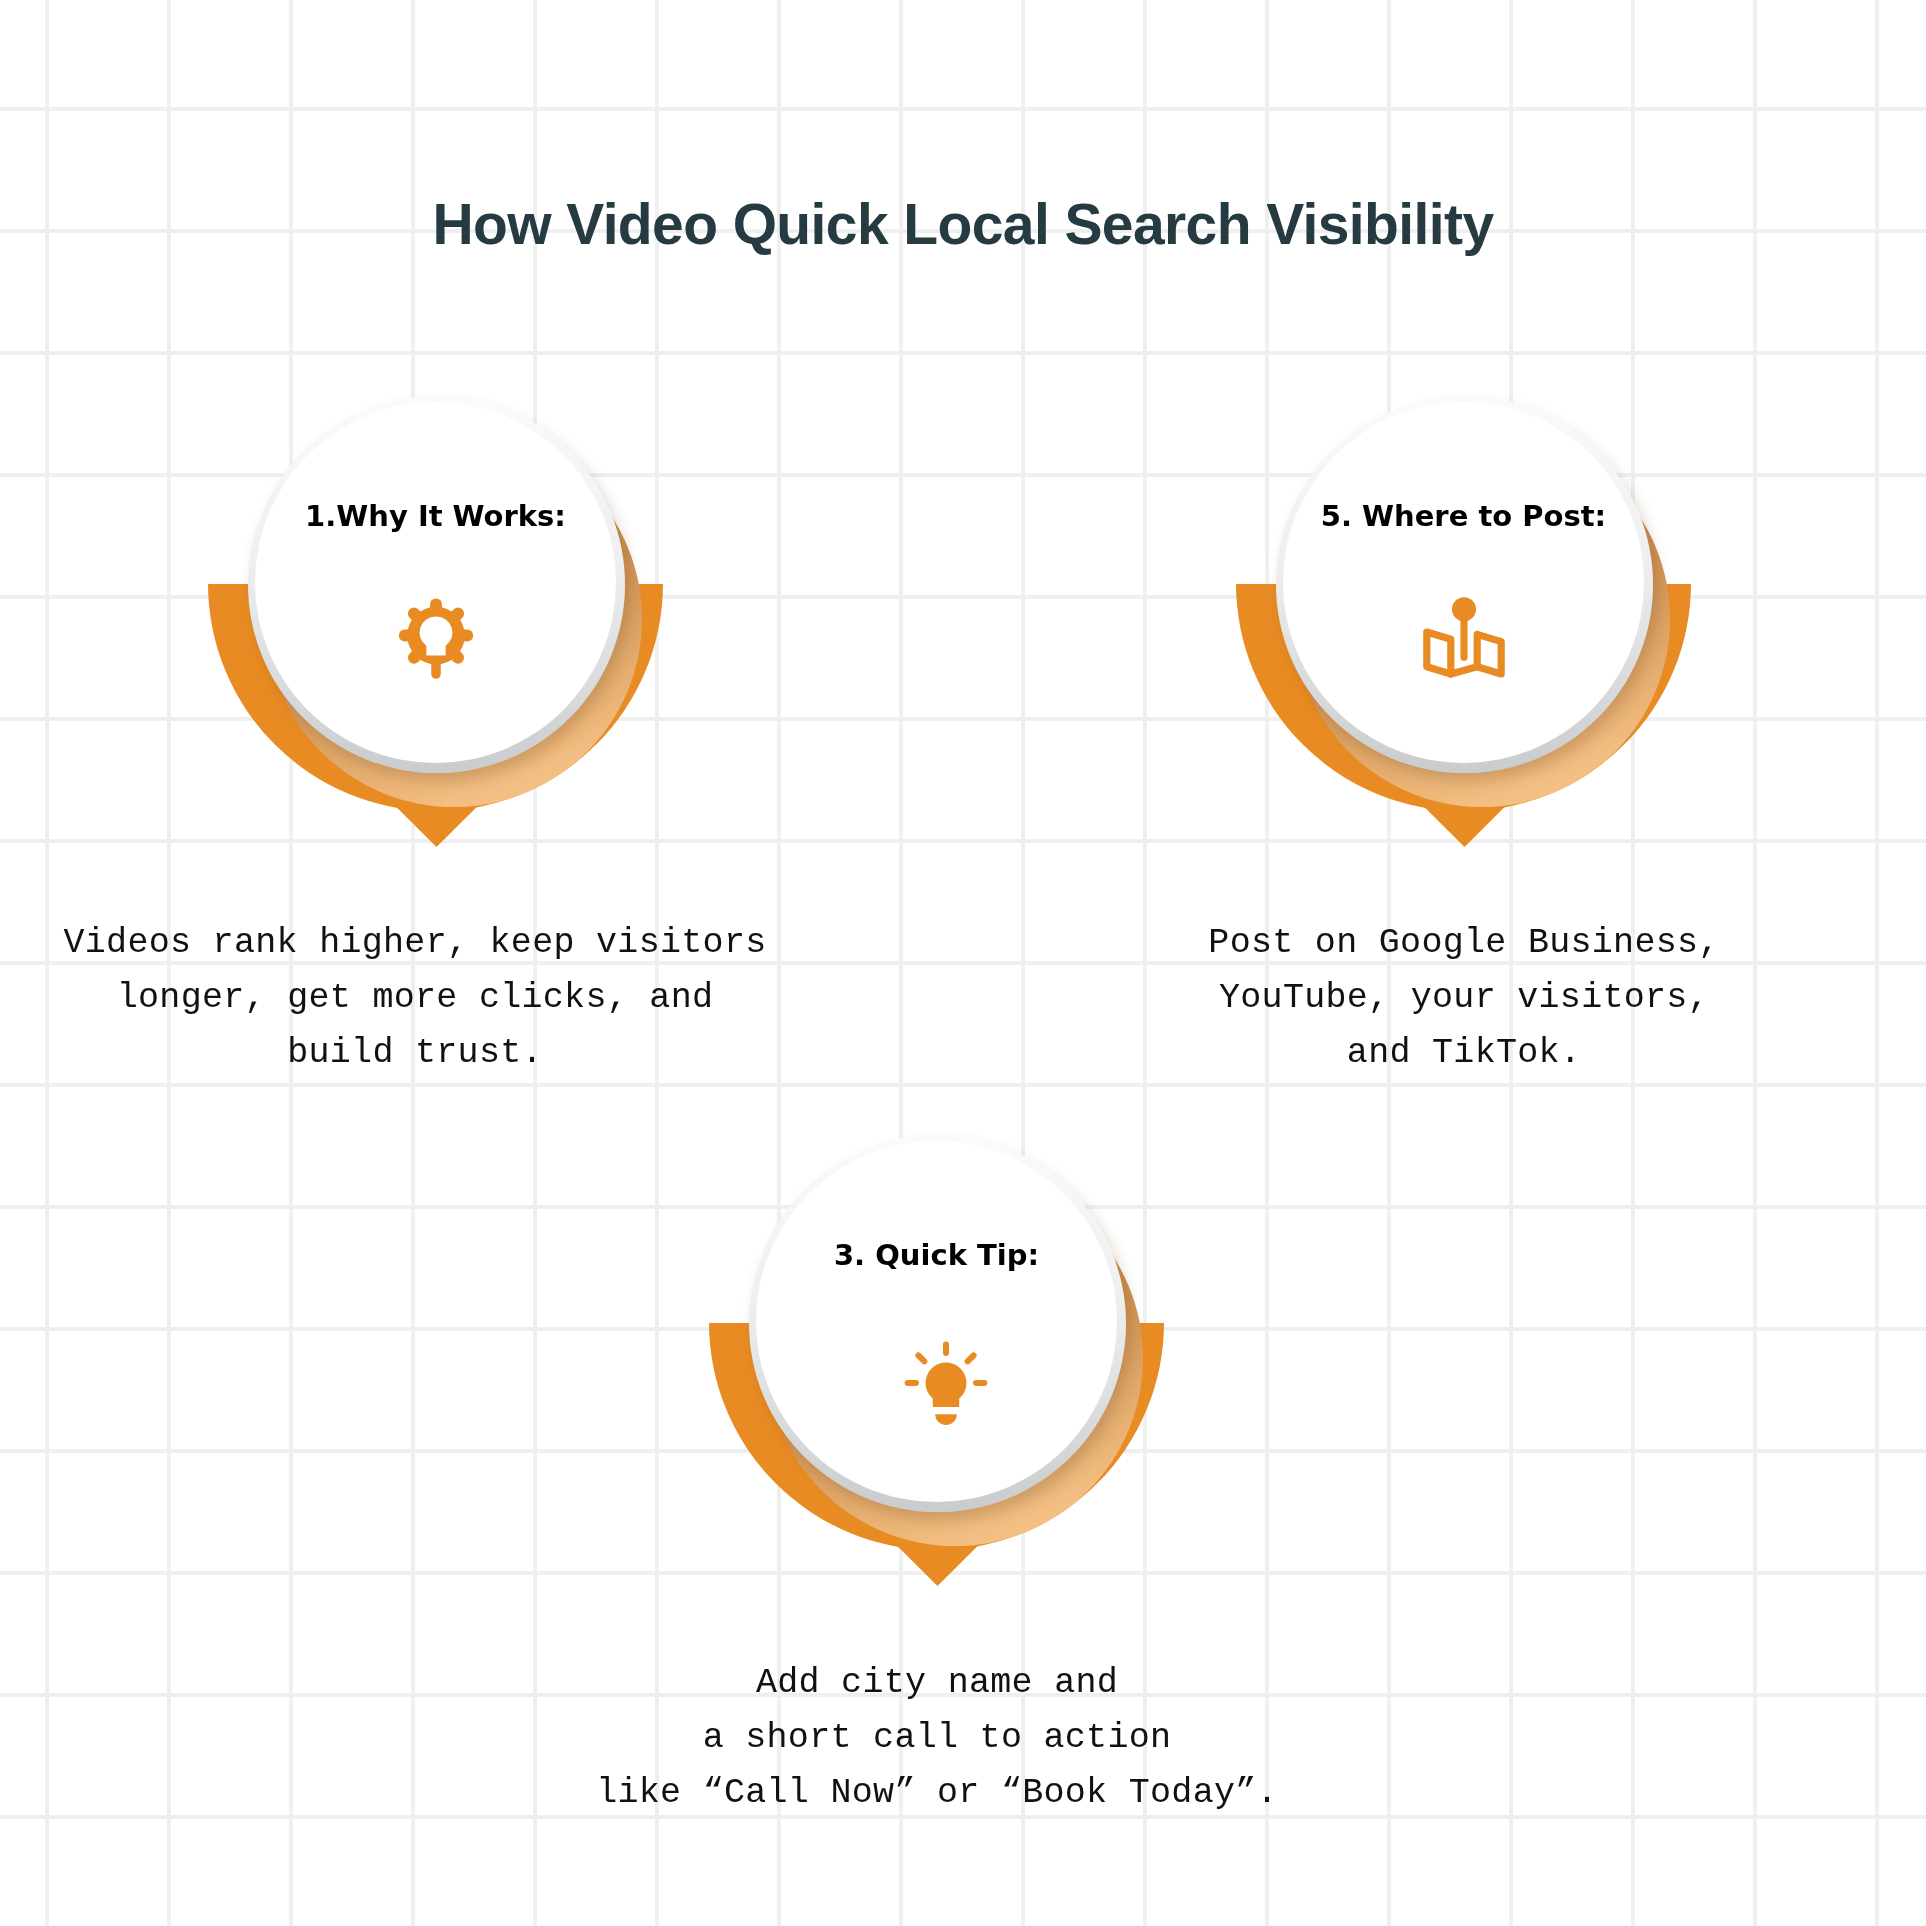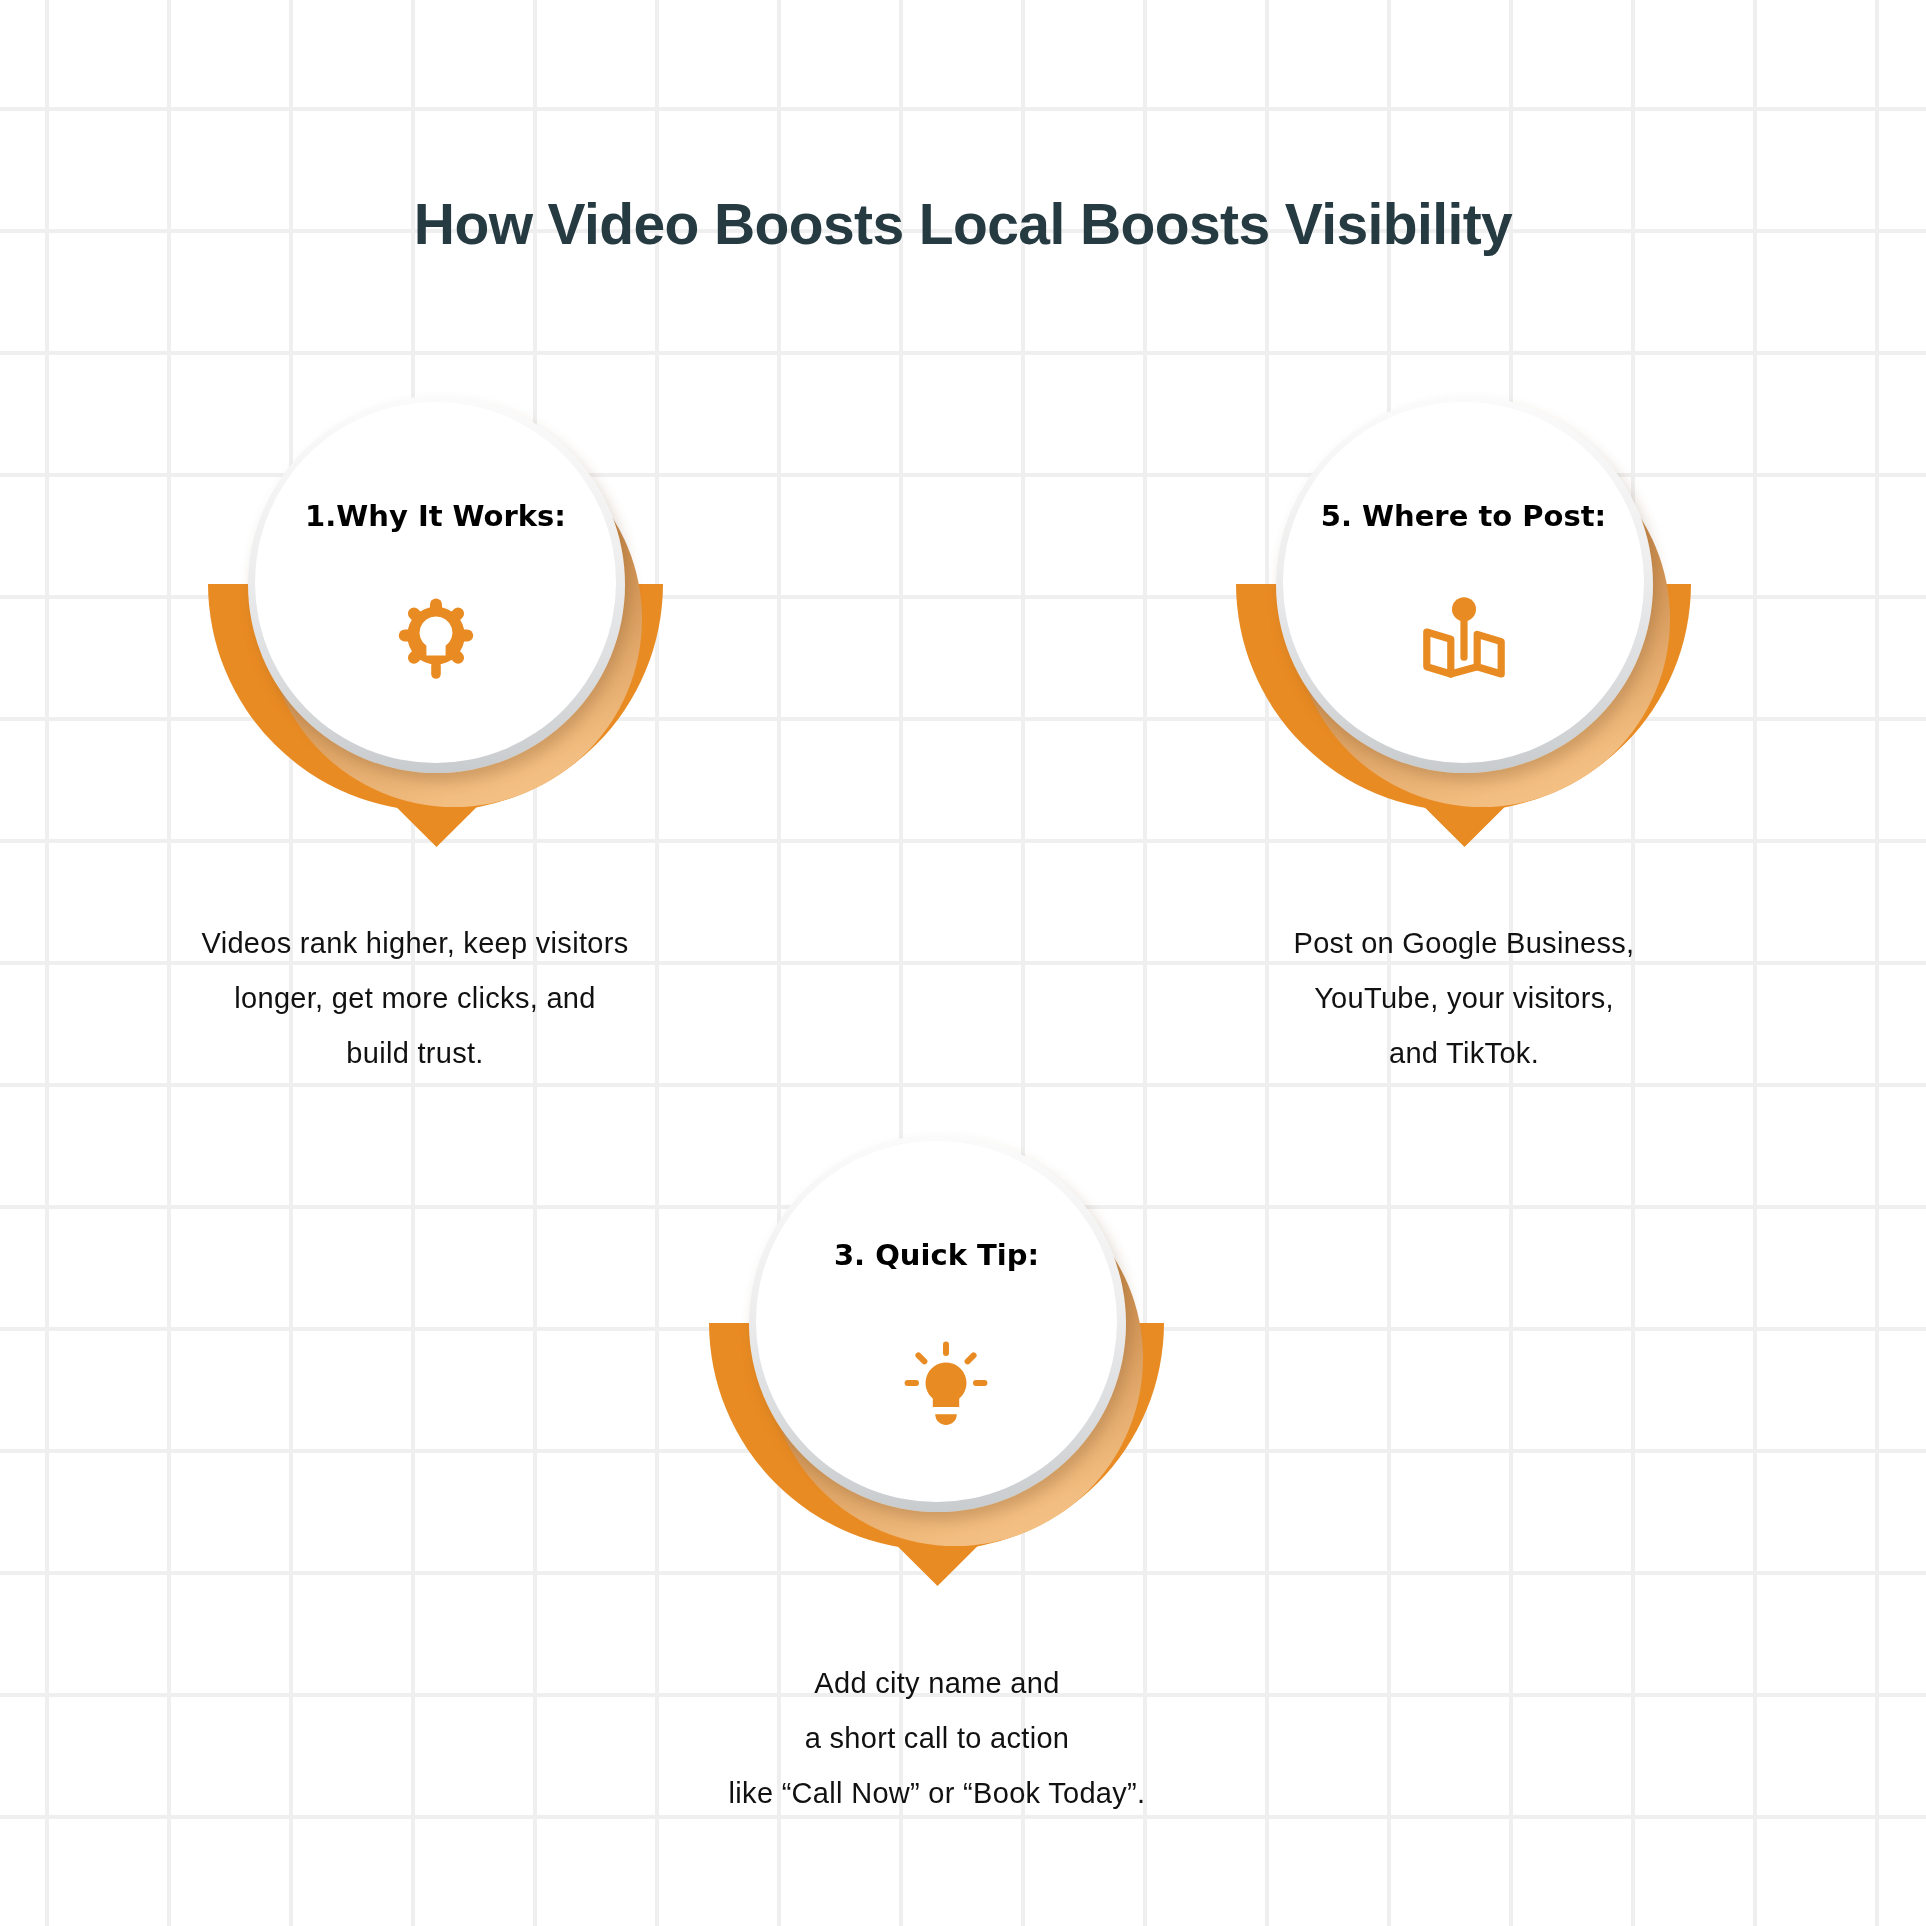--- a/index.html
+++ b/index.html
@@ -43,28 +43,28 @@
     border-radius: 50%; background: #ffffff;
   }
   .heading {
     position: absolute; left: -181px; top: -85px; width: 361px; text-align: center;
     font-family: "DejaVu Sans", sans-serif; font-weight: bold; font-size: 29px;
     color: #000000; white-space: nowrap;
   }
   .icon { position: absolute; left: -42px; top: 12px; width: 84px; height: 84px; }
   .body-text {
     position: absolute; width: 782px; left: -391px; text-align: center;
-    font-family: Liberation Sans, sans-serif; font-size: 29px; line-height: 55px;
+    font-family: Liberation Mono, monospace; font-size: 35px; line-height: 55px;
     color: #111111; white-space: pre-line; letter-spacing: 0.3px;
   }
 </style>
 </head>
 <body>
 
-<h1 class="title">How Video Boosts Local Boosts Visibility</h1>
+<h1 class="title">How Video Quick Local Search Visibility</h1>
 
 <div class="card" style="left:436px; top:584px;">
   <div class="orange-disc"></div>
   <div class="pointer"></div>
   <div class="tan-disc"></div>
   <div class="ring"></div>
   <div class="face"></div>
   <div class="heading">1.Why It Works:</div>
   <div class="icon">
     <svg viewBox="0 0 140 140" width="84" height="84">

